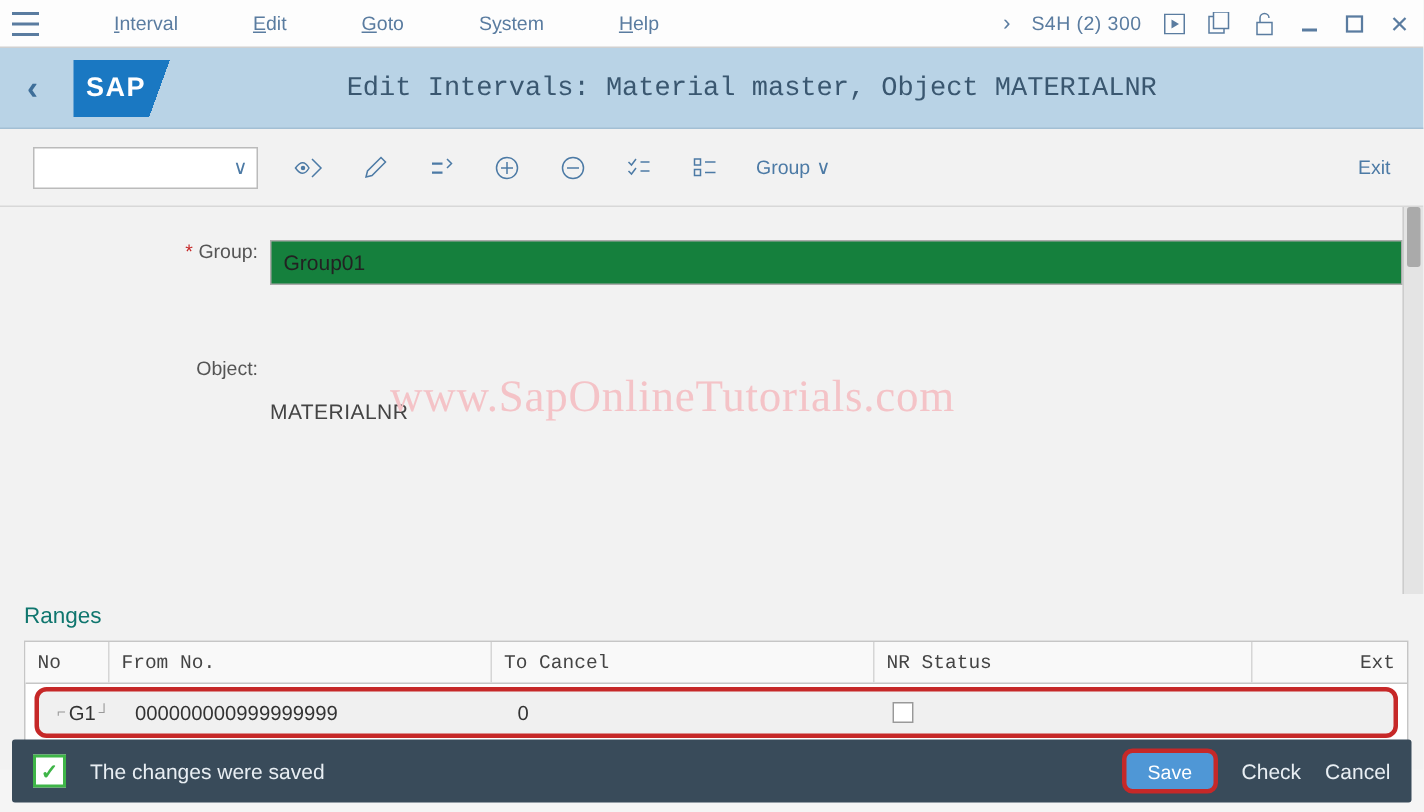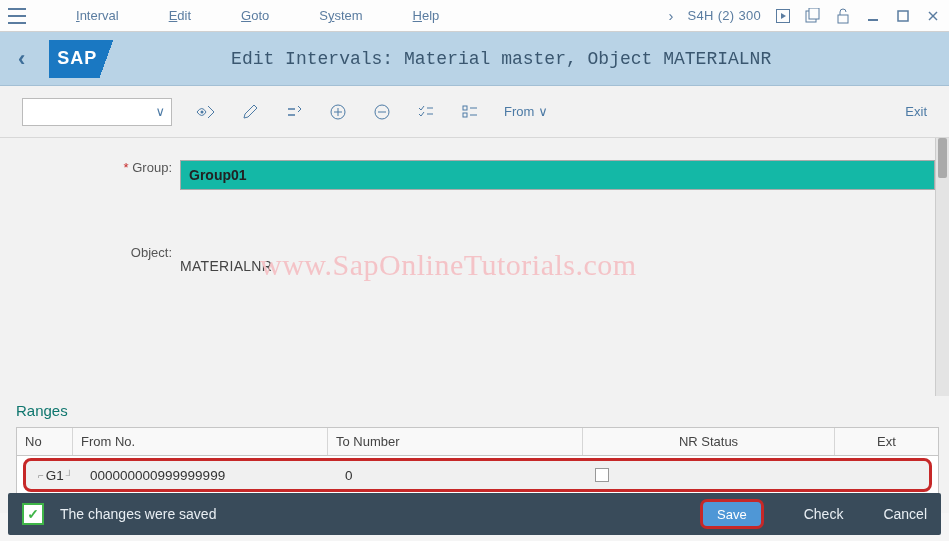--- a/index.html
+++ b/index.html
@@ -83,25 +83,25 @@
   .content {
     padding: 22px 10px 0 100px;
     background:#f2f2f2;
     height: 258px;
     position:relative;
   }
   .field-row { display:flex; height:32px; margin-bottom:46px; }
   .field-label { width:72px; text-align:right; color:#555; }
   .req { color:#c62828; }
   .field-input {
-    flex:1; height:30px; background:#14b8a6; border:1px solid #aaa;
+    flex:1; height:30px; background:#15803d; border:1px solid #aaa;
     padding:0 8px; margin-left:8px; margin-right:4px;
-    font-size:14px; font-weight:bold; color:#222;
-  }
-  .readonly-row { display:flex; align-items:center; height:28px; margin-bottom:6px; }
+    font-size:14px; font-weight:normal; color:#222;
+  }
+  .readonly-row { display:flex; align-items:flex-start; height:28px; margin-bottom:6px; }
   .ro-value { margin-left:8px; font-size:14px; letter-spacing:.3px; color:#444;margin-top:28px; }
   .watermark {
     position:absolute;
     top: 110px; left: 260px;
     font-size: 30px;
     color: #f4c3c7;
     pointer-events:none;
     font-family: Georgia, serif;
     letter-spacing: .5px;
   }
@@ -112,30 +112,30 @@
   .vscroll .thumb { position:absolute; top:0; height:40px; left:2px; right:2px; background:#aaa; border-radius:2px; }
 
   
   .ranges-wrap { background:#f2f2f2; padding: 0 10px 0 16px; }
   .ranges-title { font-size:15px; color:#0f766e; padding: 6px 0 8px 0; }
   .table {
     border:1px solid #c6c6c6;
     background:#fff;
     position:relative;
   }
-  .thead { display:flex; background:#f9f9f9; border-bottom:1px solid #c6c6c6; }
+  .thead { display:flex; background:#f9f9f9; border-bottom:1px solid #c6c6c6;font-family:Liberation Mono, monospace; }
   .th {
     padding:6px 8px; font-size:13px; color:#444;
     border-right:1px solid #d6d6d6;
   }
   .th.no { width:56px; }
   .th.from { width:255px; }
   .th.to  { width:255px; }
-  .th.st  { width:252px;text-align:center; }
-  .th.ext { flex:1; border-right:none; text-align:center; }
+  .th.st  { width:252px; }
+  .th.ext { flex:1; border-right:none; text-align:right; }
 
   .row {
     display:flex; align-items:center;
     height:34px;
     border:3px solid #c62828; border-radius:8px;
     margin: 2px 6px 4px 6px;
     background:#f0f0f0;
   }
   .td { padding:4px 8px; font-size:13.5px; }
   .td.no { width:52px; display:flex; align-items:center; gap:2px; margin-left:4px; }
@@ -170,21 +170,21 @@
     background:#fff;
   }
   .status-text { flex:1; font-size:14px; }
   .savebtn {
     height:30px; padding:0 14px;
     background:#4f97d6; color:#fff;
     border:3px solid #c62828; border-radius:7px;
     display:flex; align-items:center;
     cursor:pointer;
   }
-  .footer-link { color:#e8eef3; cursor:pointer; font-size:14px;margin-left:24px; }
+  .footer-link { color:#e8eef3; cursor:pointer; font-size:14px; }
 
   
   .content-rel { position: relative; }
 </style>
 </head>
 <body>
 
 <div class="menubar">
   <div class="hamburger">
     <span></span>
@@ -287,21 +287,21 @@
   </span>
   <span class="tool-icon">
     <svg width="18" height="18" viewBox="0 0 18 18">
         <rect x="2" y="3" width="4" height="4" fill="none" stroke="#4c7aa5"></rect>
         <rect x="2" y="10" width="4" height="4" fill="none" stroke="#4c7aa5"></rect>
         <line x1="9" y1="5" x2="16" y2="5" stroke="#4c7aa5"></line>
         <line x1="9" y1="12" x2="16" y2="12" stroke="#4c7aa5"></line>
       </svg>
   </span>
   <span class="more-btn">
-    <span>From</span>
+    <span>Group</span>
     <span>∨</span>
   </span>
   <span class="spacer"></span>
   <span class="exit-link">Exit</span>
 </div>
 
 <div class="content content-rel">
   <div class="field-row">
     <span class="field-label"><span class="req">*</span> <span>Group:</span></span>
     <input class="field-input" value="Group01" style="">
@@ -315,21 +315,21 @@
       <div class="thumb"></div>
     </div>
 </div>
 
 <div class="ranges-wrap">
   <div class="ranges-title">Ranges</div>
   <div class="table">
     <div class="thead">
       <div class="th no">No</div>
       <div class="th from">From No.</div>
-      <div class="th to">To Number</div>
+      <div class="th to">To Cancel</div>
       <div class="th st">NR Status</div>
       <div class="th ext">Ext</div>
     </div>
     <div class="row">
       <div class="td no">
         <span class="bracket">⌐</span>
           <span>G1</span>
           <span class="bracket">┘</span>
       </div>
       <div class="td to">000000000999999999</div>

